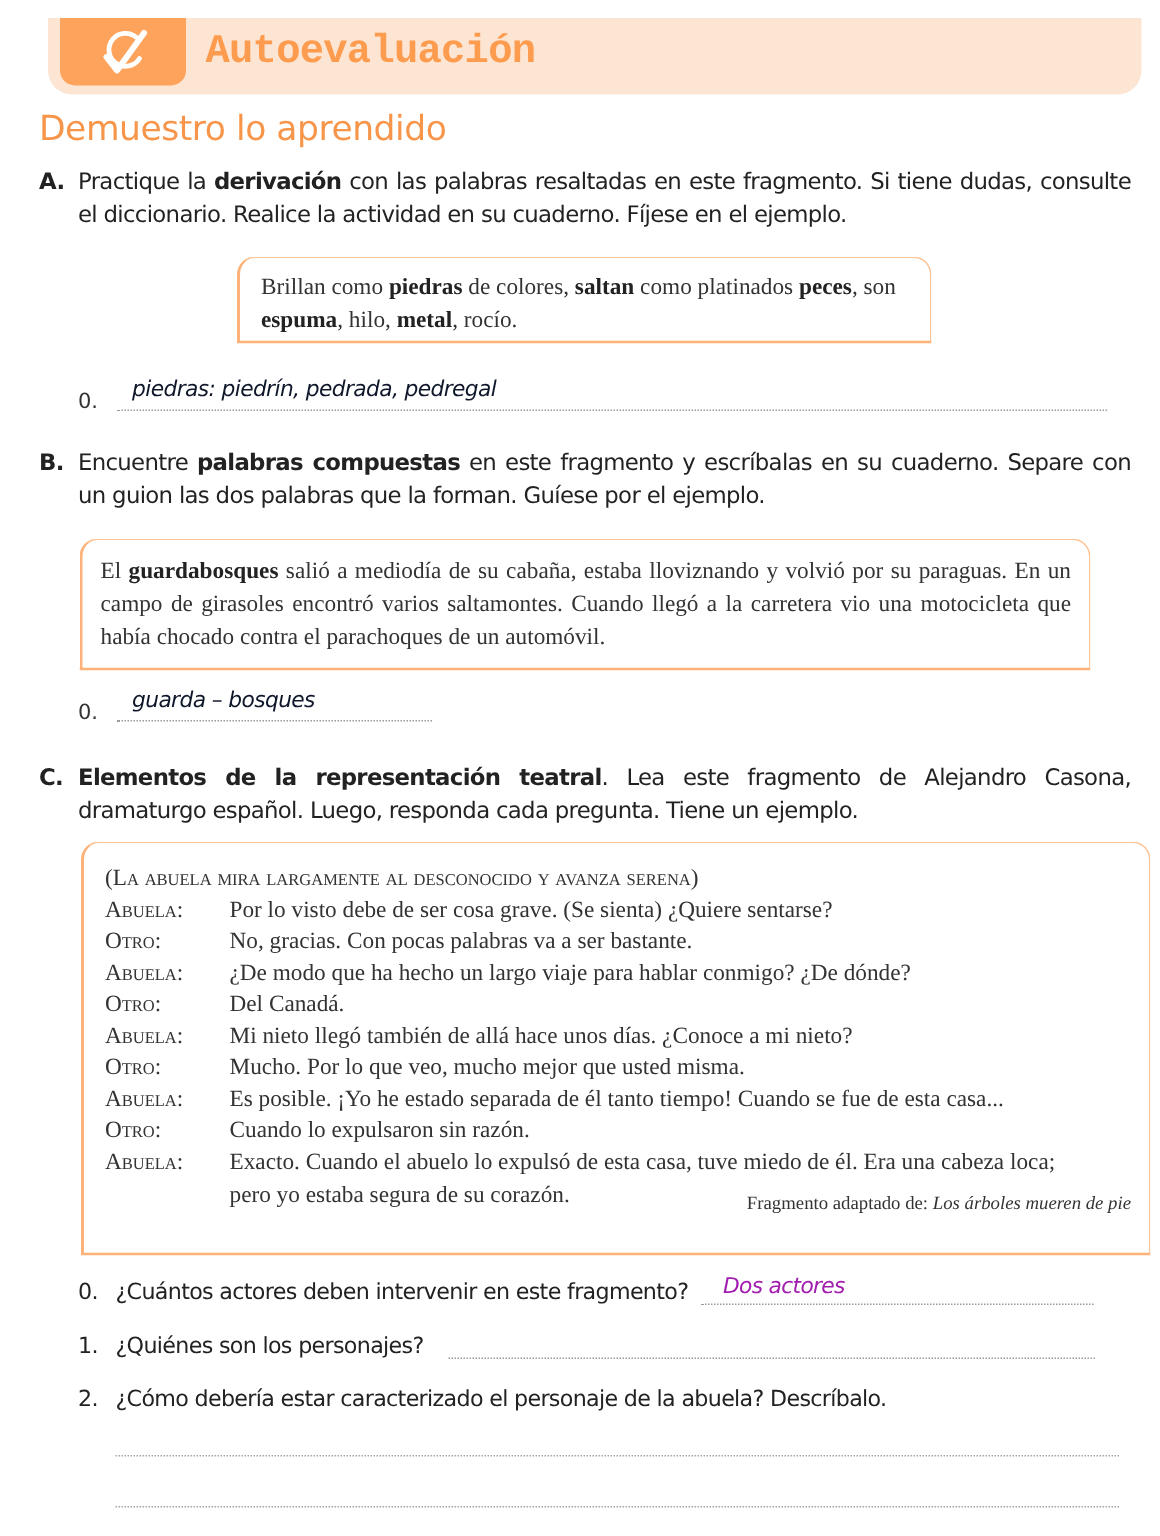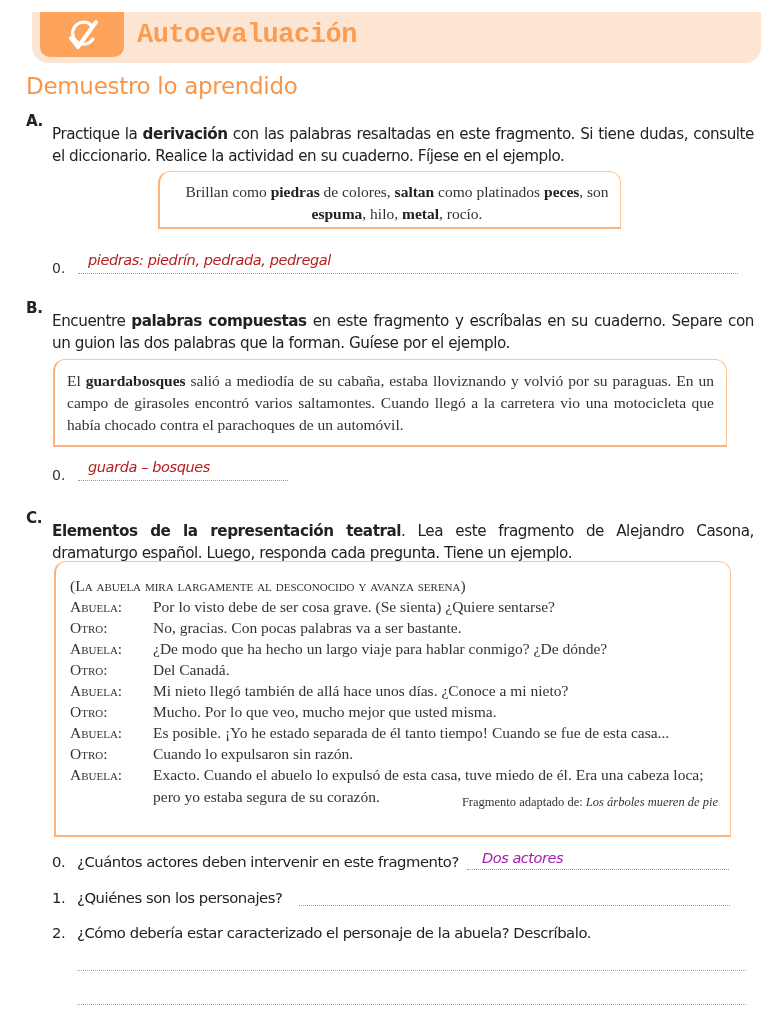--- a/index.html
+++ b/index.html
@@ -23,44 +23,44 @@
     .subtitle {
       position: absolute; left: 26px; top: 73px; font-size: 23px; font-weight: normal;
       color: #f7964a; font-family: "DejaVu Sans", sans-serif; letter-spacing: -0.3px;
     }
     .instr {
       position: absolute; left: 26px; width: 728px; font-size: 15.2px; line-height: 22px;
       color: #222; text-align: justify; font-family: "DejaVu Sans", sans-serif;
       letter-spacing: -0.45px;
     }
     .instr .letter { position: absolute; left: 0; top: 0; font-weight: bold; }
-    .instr .body { display: block; margin-left: 26px; margin-top: 13px; }
+    .instr .body { display: block; margin-left: 26px; }
     .instr b { font-weight: bold; }
 
     .quote-box {
       position: absolute; background: #fff;
       border: 1.5px solid #fdc597; border-left: 2px solid #fdb27a; border-bottom: 2px solid #fdb27a;
       border-radius: 12px 12px 0 0;
       font-family: "Liberation Serif", serif; color: #333;
       font-size: 15.5px; line-height: 22px;
     }
     .quote-box b { font-weight: bold; color: #222; }
 
     .example-row { position: absolute; left: 52px; font-family: "DejaVu Sans", sans-serif; }
     .example-num { position: absolute; left: 0; top: 8px; font-size: 14px; color: #333; }
     .example-line {
       position: absolute; left: 26px; top: 21px; height: 0;
       border-bottom: 1px dotted #9a9a9a;
     }
     .example-answer {
-      position: absolute; left: 36px; top: 0; font-size: 14.5px; font-style: italic; color: #b91c1c;
+      position: absolute; left: 36px; top: 0; font-size: 14.5px; font-style: italic; color: #0f172a;
       letter-spacing: -0.4px;
     }
 
-    .play-box { left: 54px; top: 561px; width: 674px; height: 273px; }
+    .play-box { left: 54px; top: 561px; width: 674px; height: 273px; padding-left: 36px; }
     .stage-direction { position: absolute; left: 14px; top: 13px; font-variant: small-caps; }
     .dialog-row { position: absolute; left: 14px; width: 648px; }
     .speaker { position: absolute; left: 0; top: 0; font-variant: small-caps; }
     .line { position: absolute; left: 83px; right: 0; top: 0; }
     .source { position: absolute; right: 12px; top: 229px; font-size: 12.5px; }
     .source i { font-style: italic; }
 
     .q-row { position: absolute; left: 52px; font-family: "DejaVu Sans", sans-serif; font-size: 14.8px; color: #222; letter-spacing: -0.45px; }
     .q-num { position: absolute; left: 0; top: 0; }
     .q-text { position: absolute; left: 25px; top: 0; white-space: nowrap; }
@@ -79,21 +79,21 @@
   </svg>
 </div>
 <div class="header-title">Autoevaluación</div>
 <div class="subtitle">Demuestro lo aprendido</div>
 
 <div class="instr" style="top:110px;">
   <span class="letter">A.</span>
   <span class="body"><span>Practique la </span><b>derivación</b><span> con las palabras resaltadas en este fragmento. Si tiene dudas, consulte el diccionario. Realice la actividad en su cuaderno. Fíjese en el ejemplo.</span></span>
 </div>
 
-<div class="quote-box" style="left:158px; top:171px; width:447px; height:58px; padding:9px 0 0 14px; box-sizing:border-box; width:463px;text-align:center;">
+<div class="quote-box" style="left:158px; top:171px; width:447px; height:58px; padding:9px 0 0 14px; box-sizing:border-box; width:463px;">
   <span>Brillan como </span><b>piedras</b><span> de colores, </span><b>saltan</b><span> como platinados </span><b>peces</b><span>, son </span><b>espuma</b><span>, hilo, </span><b>metal</b><span>, rocío.</span>
 </div>
 
 <div class="example-row" style="top:252px; width:690px;">
   <span class="example-num">0.</span>
   <span class="example-line" style="width:660px;"></span>
   <span class="example-answer">piedras: piedrín, pedrada, pedregal</span>
 </div>
 
 <div class="instr" style="top:297px;">

